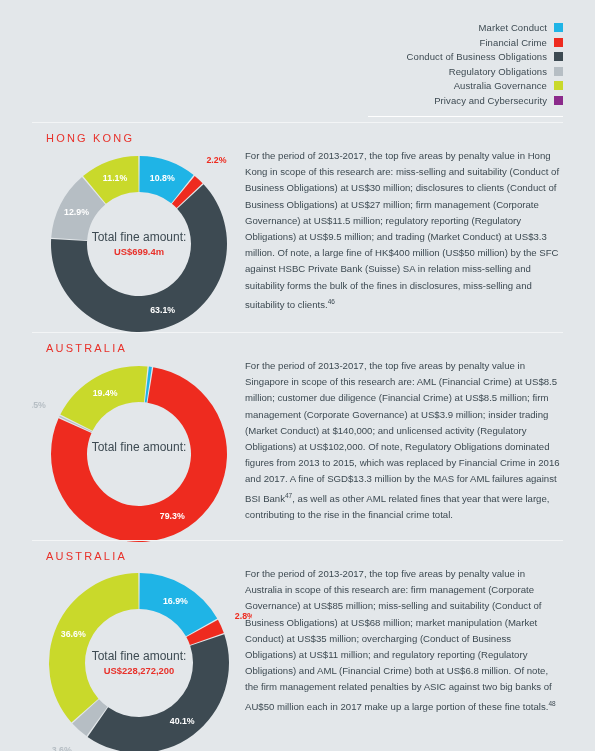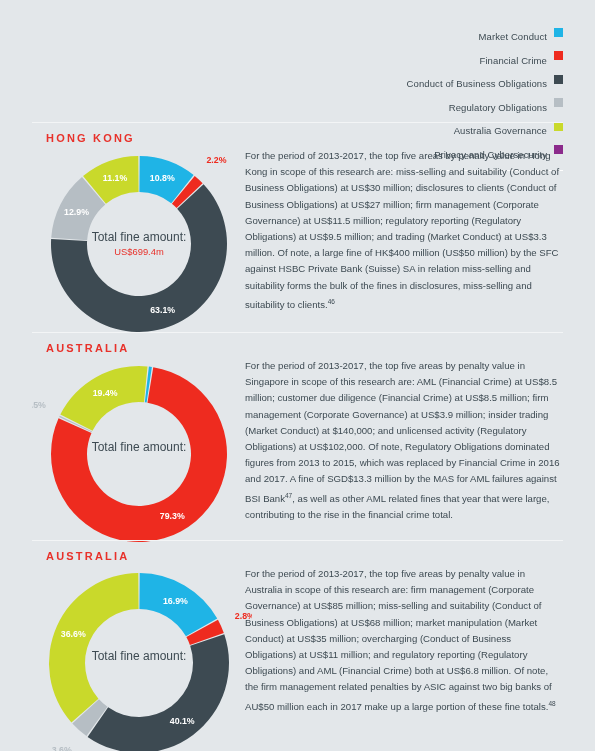--- a/index.html
+++ b/index.html
@@ -15,53 +15,53 @@
   .legend{
     position:absolute;top:22px;right:32px;
     display:flex;flex-direction:column;align-items:flex-end;
   }
   .legend-row{
     display:flex;align-items:center;justify-content:flex-end;
     margin-bottom:3.5px;
   }
   .legend-label{
     font-size:9.5px;color:#3d4a52;letter-spacing:.1px;
-    text-align:right;white-space:nowrap;margin-top:9px;
+    text-align:right;white-space:nowrap;
   }
   .legend-swatch{
     width:9px;height:9px;margin-left:7px;flex:0 0 auto;
   }
   .legend-rule{
     width:195px;height:1px;background:#ffffff;margin-top:7px;opacity:.95;
   }
   
   .block{position:absolute;left:32px;width:531px;}
   .block-rule{
     width:100%;height:1px;background:#f3f5f6;
   }
   .country-title{
-    font-size:11px;font-weight:bold;color:#e8312a;
+    font-size:11px;font-weight:normal;color:#e8312a;
     letter-spacing:2.2px;margin:9px 0 0 14px;
   }
   .block-body{display:flex;align-items:flex-start;}
   .chart-col{width:213px;flex:0 0 213px;position:relative;}
   .text-col{
     flex:1 1 auto;font-size:9.6px;line-height:16.2px;
     color:#3d4a52;padding-top:4px;text-align:left;
   }
   .text-col sup{font-size:6.5px;vertical-align:super;}
   
   .donut-wrap{position:relative;width:213px;}
   svg.donut{display:block;}
   .center-label{
     position:absolute;left:0;right:0;text-align:center;
     pointer-events:none;
   }
   .center-line1{font-size:12px;color:#3d4a52;display:block;}
-  .center-line2{font-size:9.4px;color:#e8312a;font-weight:normal;display:block;margin-top:2px;}
+  .center-line2{font-size:9.4px;color:#e8312a;font-weight:bold;display:block;margin-top:2px;}
   .seg-lbl{font-size:8.8px;font-weight:bold;}
 </style>
 </head>
 <body>
 
 <div class="legend">
   <div class="legend-rows">
       <div class="legend-row">
         <span class="legend-label">Market Conduct</span>
         <span class="legend-swatch" style="background: rgb(31, 180, 230);"></span>
@@ -160,20 +160,21 @@
             <text x="212.8722241388063" y="56.5967073305835" text-anchor="middle" class="seg-lbl" fill="#ee2b1f">2.8%</text>
             <path d="M 192.2841146055824 72.24900356610425 A 90 90 0 0 1 55.5970902062218 174.87652444946704 L 76.15825412373309 145.32591466968023 A 54 54 0 0 0 158.17046876334945 83.74940213966255 Z" fill="#3d4a52"></path>
             <text x="150.23025622346364" y="161.5772954110705" text-anchor="middle" class="seg-lbl" fill="#ffffff">40.1%</text>
             <path d="M 54.443029644216196 174.06000867110038 A 90 90 0 0 1 40.338138711961264 161.46648864961716 L 67.00288322717677 137.2798931897703 A 54 54 0 0 0 75.46581778652971 144.83600520266023 Z" fill="#b6bec4"></path>
             <text x="29.742623377626813" y="190.52917286920513" text-anchor="middle" class="seg-lbl" fill="#b6bec4">3.6%</text>
             <path d="M 39.39659629640512 160.411950041122 A 90 90 0 0 1 106.29314892001601 11.002775811968931 L 106.57588935200961 47.001665487181356 A 54 54 0 0 0 66.43795777784308 136.6471700246732 Z" fill="#c9d92b"></path>
             <text x="41.28620570694781" y="74.57726661898285" text-anchor="middle" class="seg-lbl" fill="#ffffff">36.6%</text>
           </svg>
           <div class="center-label" style="top: 87px; width: 220px; left: -3px;">
             <span class="center-line1">Total fine amount:</span>
+            <span class="center-line2">US$228,272,200</span>
           </div>
         </div>
     </div>
     <div class="text-col">
       <span>For the period of 2013-2017, the top five areas by penalty value in Australia in scope of this research are: firm management (Corporate Governance) at US$85 million; miss-selling and suitability (Conduct of Business Obligations) at US$68 million; market manipulation (Market Conduct) at US$35 million; overcharging (Conduct of Business Obligations) at US$11 million; and regulatory reporting (Regulatory Obligations) and AML (Financial Crime) both at US$6.8 million. Of note, the firm management related penalties by ASIC against two big banks of AU$50 million each in 2017 make up a large portion of these fine totals.</span><sup>48</sup>
     </div>
   </div>
 </div>
 
 </body></html>

